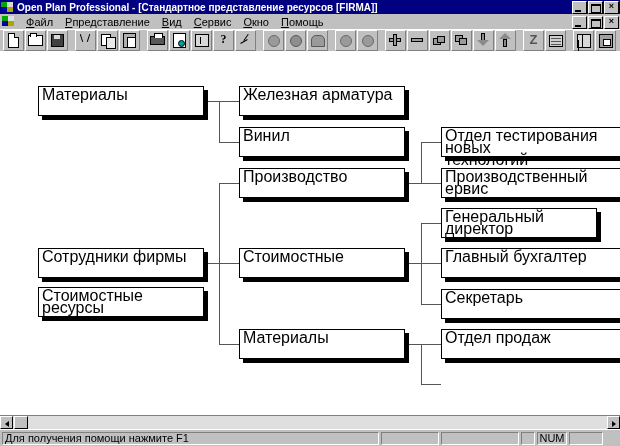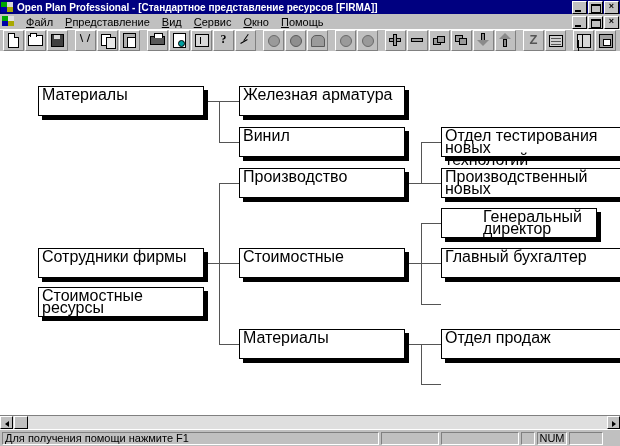--- a/index.html
+++ b/index.html
@@ -446,31 +446,34 @@
     <div class="node" style="left:239px;top:278px;width:166px;height:30px;">
       <span class="lbl">Материалы</span>
       </div>
 
     <div class="node" style="left:441px;top:76px;width:180px;height:30px;">
       <span class="lbl">Отдел тестирования новых
 технологий</span>
       </div>
 
     <div class="node" style="left:441px;top:117px;width:180px;height:30px;">
-      <span class="lbl">Производственный новых</span>
-      </div>
-
-    <div class="node" style="left:441px;top:157px;width:156px;height:30px;padding-left:38px;">
+      <span class="lbl">Производственный ервис</span>
+      </div>
+
+    <div class="node" style="left:441px;top:157px;width:156px;height:30px;">
       <span class="lbl">Генеральный директор</span>
       </div>
 
     <div class="node" style="left:441px;top:197px;width:180px;height:30px;">
       <span class="lbl">Главный бухгалтер</span>
       </div>
 
+    <div class="node" style="left:441px;top:238px;width:180px;height:30px;">
+      <span class="lbl">Секретарь</span>
+      </div>
 
     <div class="node" style="left:441px;top:278px;width:180px;height:30px;">
       <span class="lbl">Отдел продаж</span>
       </div>
 
 
   </div>
 
   <div class="hscroll">
     <div class="sbtn left">

